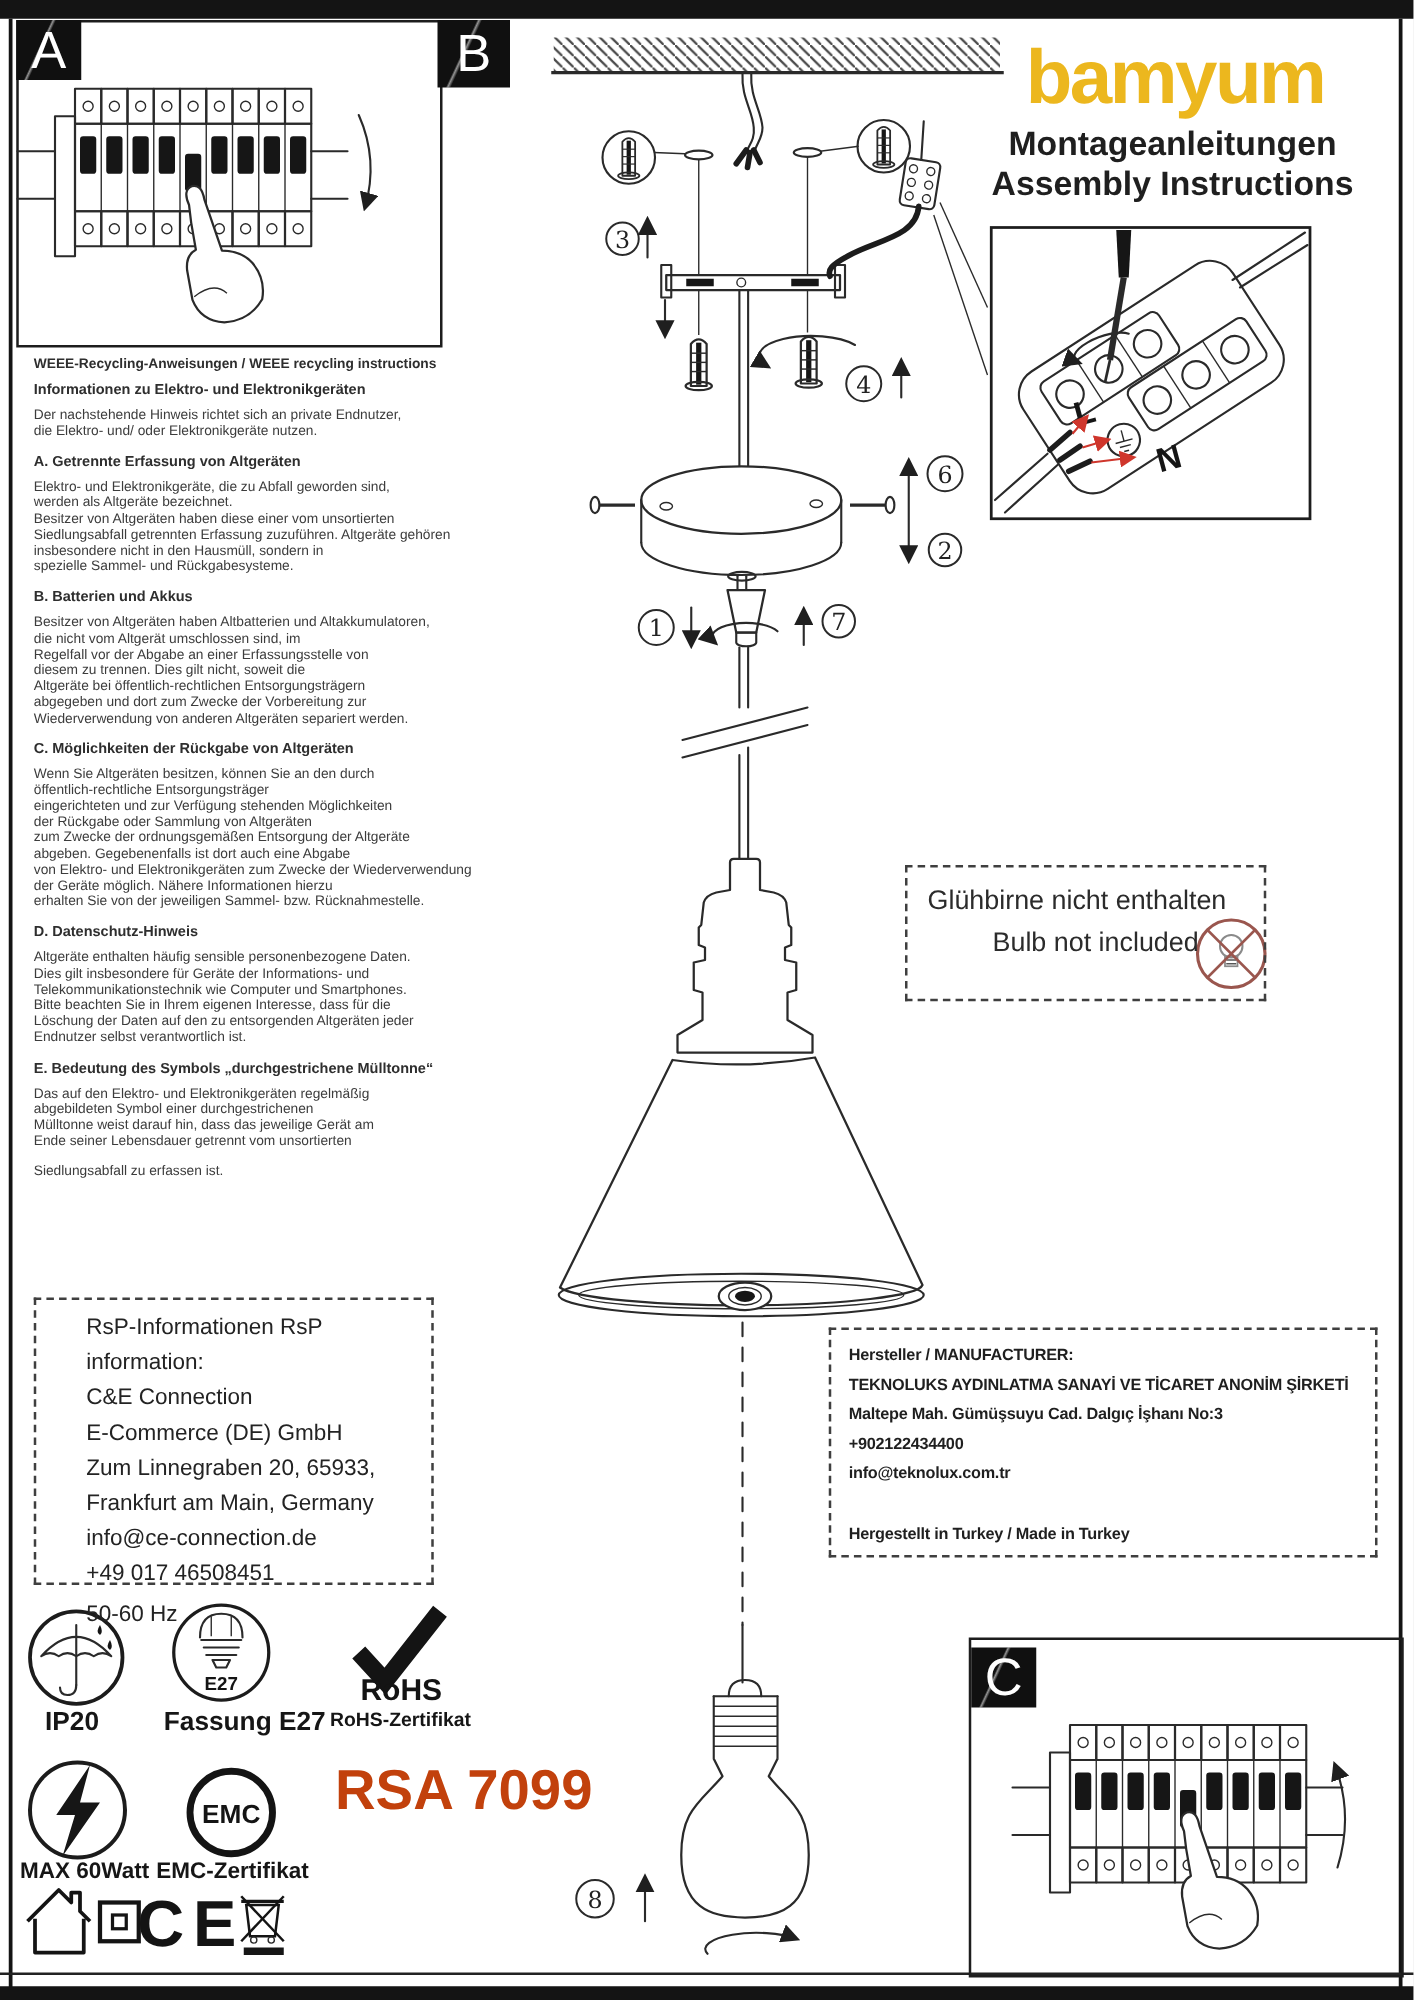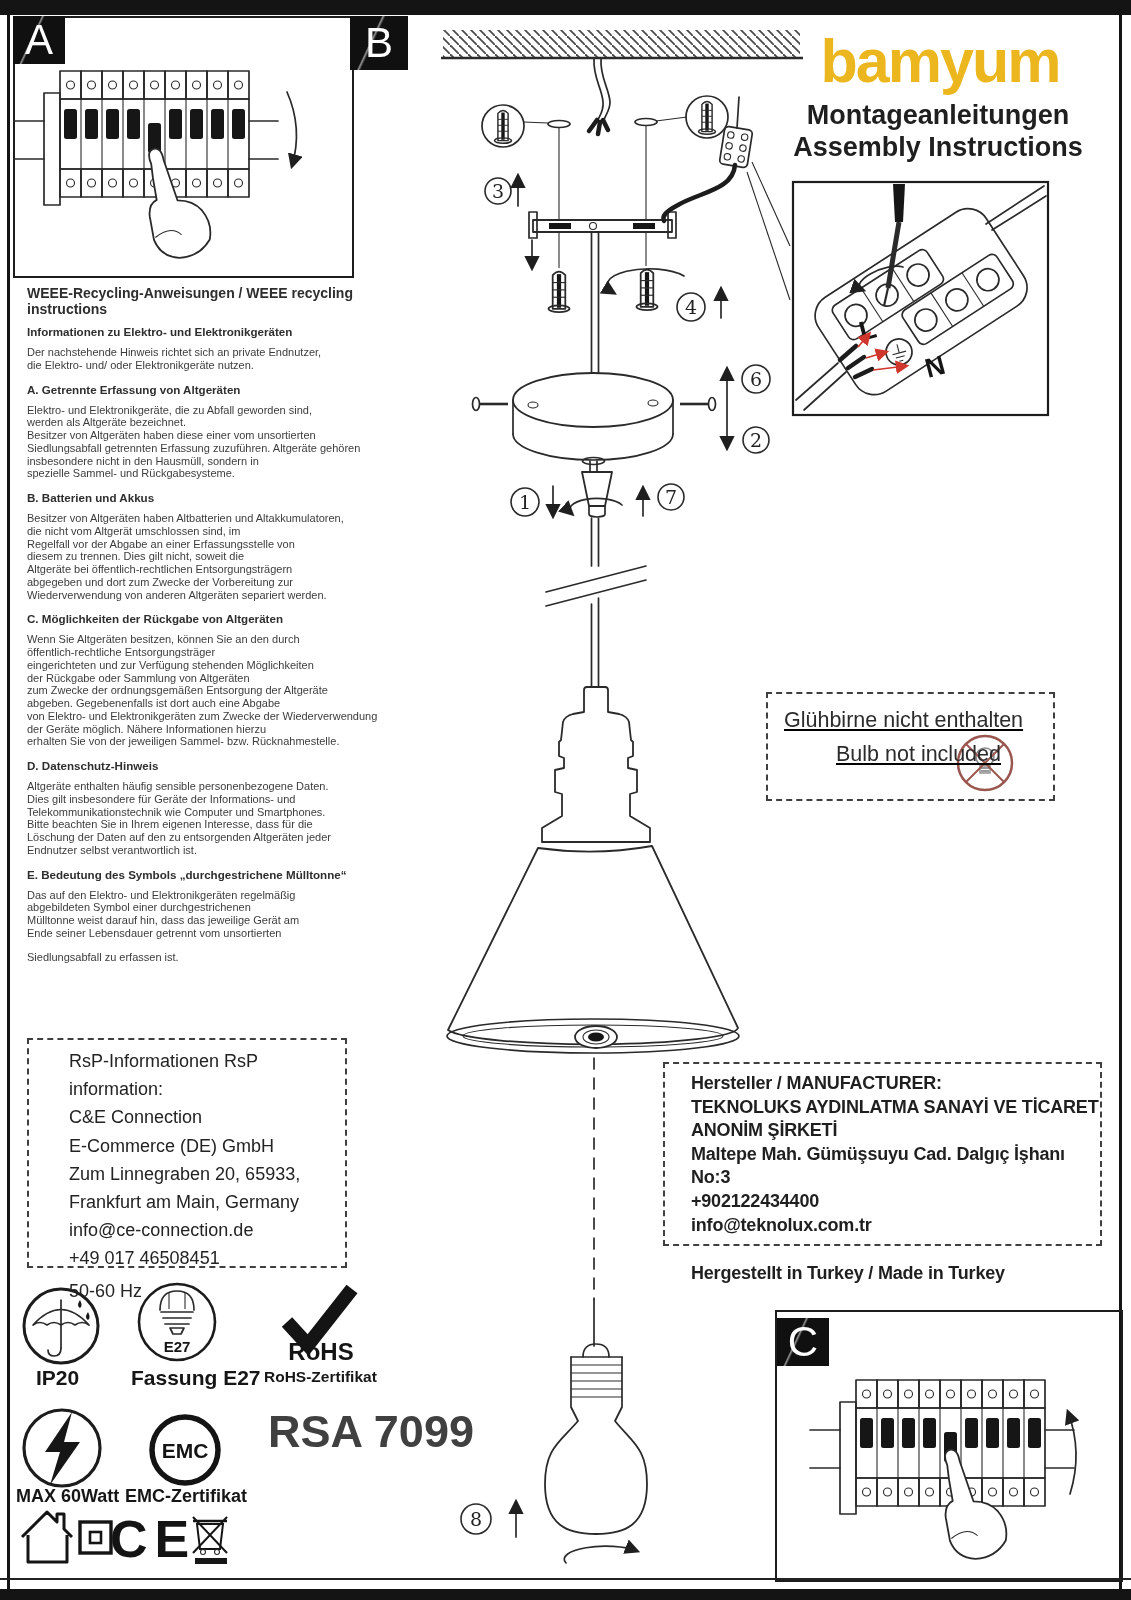--- a/index.html
+++ b/index.html
@@ -18,24 +18,24 @@
   
   .weee{width:406px;color:#3c3c3c;z-index:3;}
   .weee h4{font-size:11.6px;margin:0 0 8px 0;color:#2e2e2e;}
   .weee .wtext{font-size:11px;font-weight:500;line-height:1.16;white-space:pre-line;margin:0 0 11px 0;}
   .weee .whead{font-size:11.6px;font-weight:700;margin:0 0 8px 0;color:#2e2e2e;}
   
   .dashed{border:2px dashed #3f3f3f;z-index:2;}
   .bulb-line{font-size:21.5px;font-weight:500;color:#2b2b2b;line-height:34px;}
   .rsp-line{font-size:18px;font-weight:500;color:#232323;line-height:28.2px;margin-left:24px;}
   .rsp-last{margin-top:4px;}
-  .mfr-line{font-size:18px;font-weight:700;color:#1f1f1f;line-height:23.6px;letter-spacing:-0.2px;margin-left:12px;}
+  .mfr-line{font-size:13px;font-weight:700;color:#1f1f1f;line-height:23.6px;letter-spacing:-0.2px;}
   .made-in{margin-top:25px;}
   .cert-label{font-weight:700;color:#161616;z-index:3;}
-  .model{font-size:45px;font-weight:700;color:#404040;z-index:3;}
+  .model{font-size:45px;font-weight:700;color:#c2410c;z-index:3;}
   
   svg.art{position:absolute;left:0;top:0;z-index:1;}
   .ln{fill:none;stroke:#2a2a2a;stroke-width:1.7;stroke-linecap:round;stroke-linejoin:round;}
   .lnw{fill:#fff;stroke:#2a2a2a;stroke-width:1.8;stroke-linejoin:round;}
   .thin{fill:none;stroke:#2a2a2a;stroke-width:1.1;}
   .fat{fill:none;stroke:#1c1c1c;stroke-width:4.5;stroke-linecap:round;}
   .blk{fill:#161616;stroke:none;}
   .stepc{fill:#fff;stroke:#2a2a2a;stroke-width:1.6;}
   .stept{font-family:"DejaVu Serif",serif;font-size:19px;fill:#222;text-anchor:middle;}
   .wlab{font-family:"Liberation Sans",sans-serif;font-size:27px;font-weight:700;fill:#151515;}
@@ -58,21 +58,21 @@
   <div class="abs panel-frame" style="left:775px;top:1310px;width:344px;height:268px;"></div>
   <div class="abs panel-label" style="left:13px;top:16px;width:52px;height:48px;">A</div>
   <div class="abs panel-label" style="left:350px;top:16px;width:58px;height:54px;">B</div>
   <div class="abs panel-label" style="left:777px;top:1318px;width:52px;height:48px;">C</div>
 
   <div class="abs subtitle" style="left:788px;top:100px;width:300px;">Montageanleitungen</div>
   <div class="abs brand" style="left:798px;top:26px;width:284px;">bamyum</div>
   <div class="abs subtitle" style="left:788px;top:132px;width:300px;">Assembly Instructions</div>
 
   <div class="abs weee" style="left:27px;top:285px;">
-    <h4 style="font-size:14px;">WEEE-Recycling-Anweisungen / WEEE recycling instructions</h4>
+    <h4 style="font-size:11px;">WEEE-Recycling-Anweisungen / WEEE recycling instructions</h4>
     <div class="whead">Informationen zu Elektro- und Elektronikgeräten</div>
     <div class="wtext">Der nachstehende Hinweis richtet sich an private Endnutzer,
  die Elektro- und/ oder Elektronikgeräte nutzen.</div>
     <div class="whead">A. Getrennte Erfassung von Altgeräten</div>
     <div class="wtext">Elektro- und Elektronikgeräte, die zu Abfall geworden sind,
  werden als Altgeräte bezeichnet.
 Besitzer von Altgeräten haben diese einer vom unsortierten
 Siedlungsabfall getrennten Erfassung zuzuführen. Altgeräte gehören
 insbesondere nicht in den Hausmüll, sondern in
 spezielle Sammel- und Rückgabesysteme.</div>
@@ -102,21 +102,21 @@
 Löschung der Daten auf den zu entsorgenden Altgeräten jeder
 Endnutzer selbst verantwortlich ist.</div>
     <div class="whead">E. Bedeutung des Symbols „durchgestrichene Mülltonne“</div>
     <div class="wtext">Das auf den Elektro- und Elektronikgeräten regelmäßig
  abgebildeten Symbol einer durchgestrichenen
 Mülltonne weist darauf hin, dass das jeweilige Gerät am
 Ende seiner Lebensdauer getrennt vom unsortierten</div>
     <div class="wtext">Siedlungsabfall zu erfassen ist.</div>
   </div>
 
-  <div class="abs dashed" style="left:766px;top:692px;width:285px;height:105px;text-decoration:underline;">
+  <div class="abs dashed" style="left:724px;top:692px;width:285px;height:105px;">
     <div class="bulb-line" style="margin:9px 0 0 16px;">Glühbirne nicht enthalten</div>
     <div class="bulb-line" style="margin:0 0 0 16px;text-align:center;">Bulb not included</div>
   </div>
 
   <div class="abs dashed" style="left:27px;top:1038px;width:316px;height:226px;">
     <div style="padding:7px 0 0 16px;">
       <div class="rsp-line">RsP-Informationen RsP information:</div>
       <div class="rsp-line">C&amp;E Connection</div>
       <div class="rsp-line">E-Commerce (DE) GmbH</div>
       <div class="rsp-line">Zum Linnegraben 20, 65933,</div>

